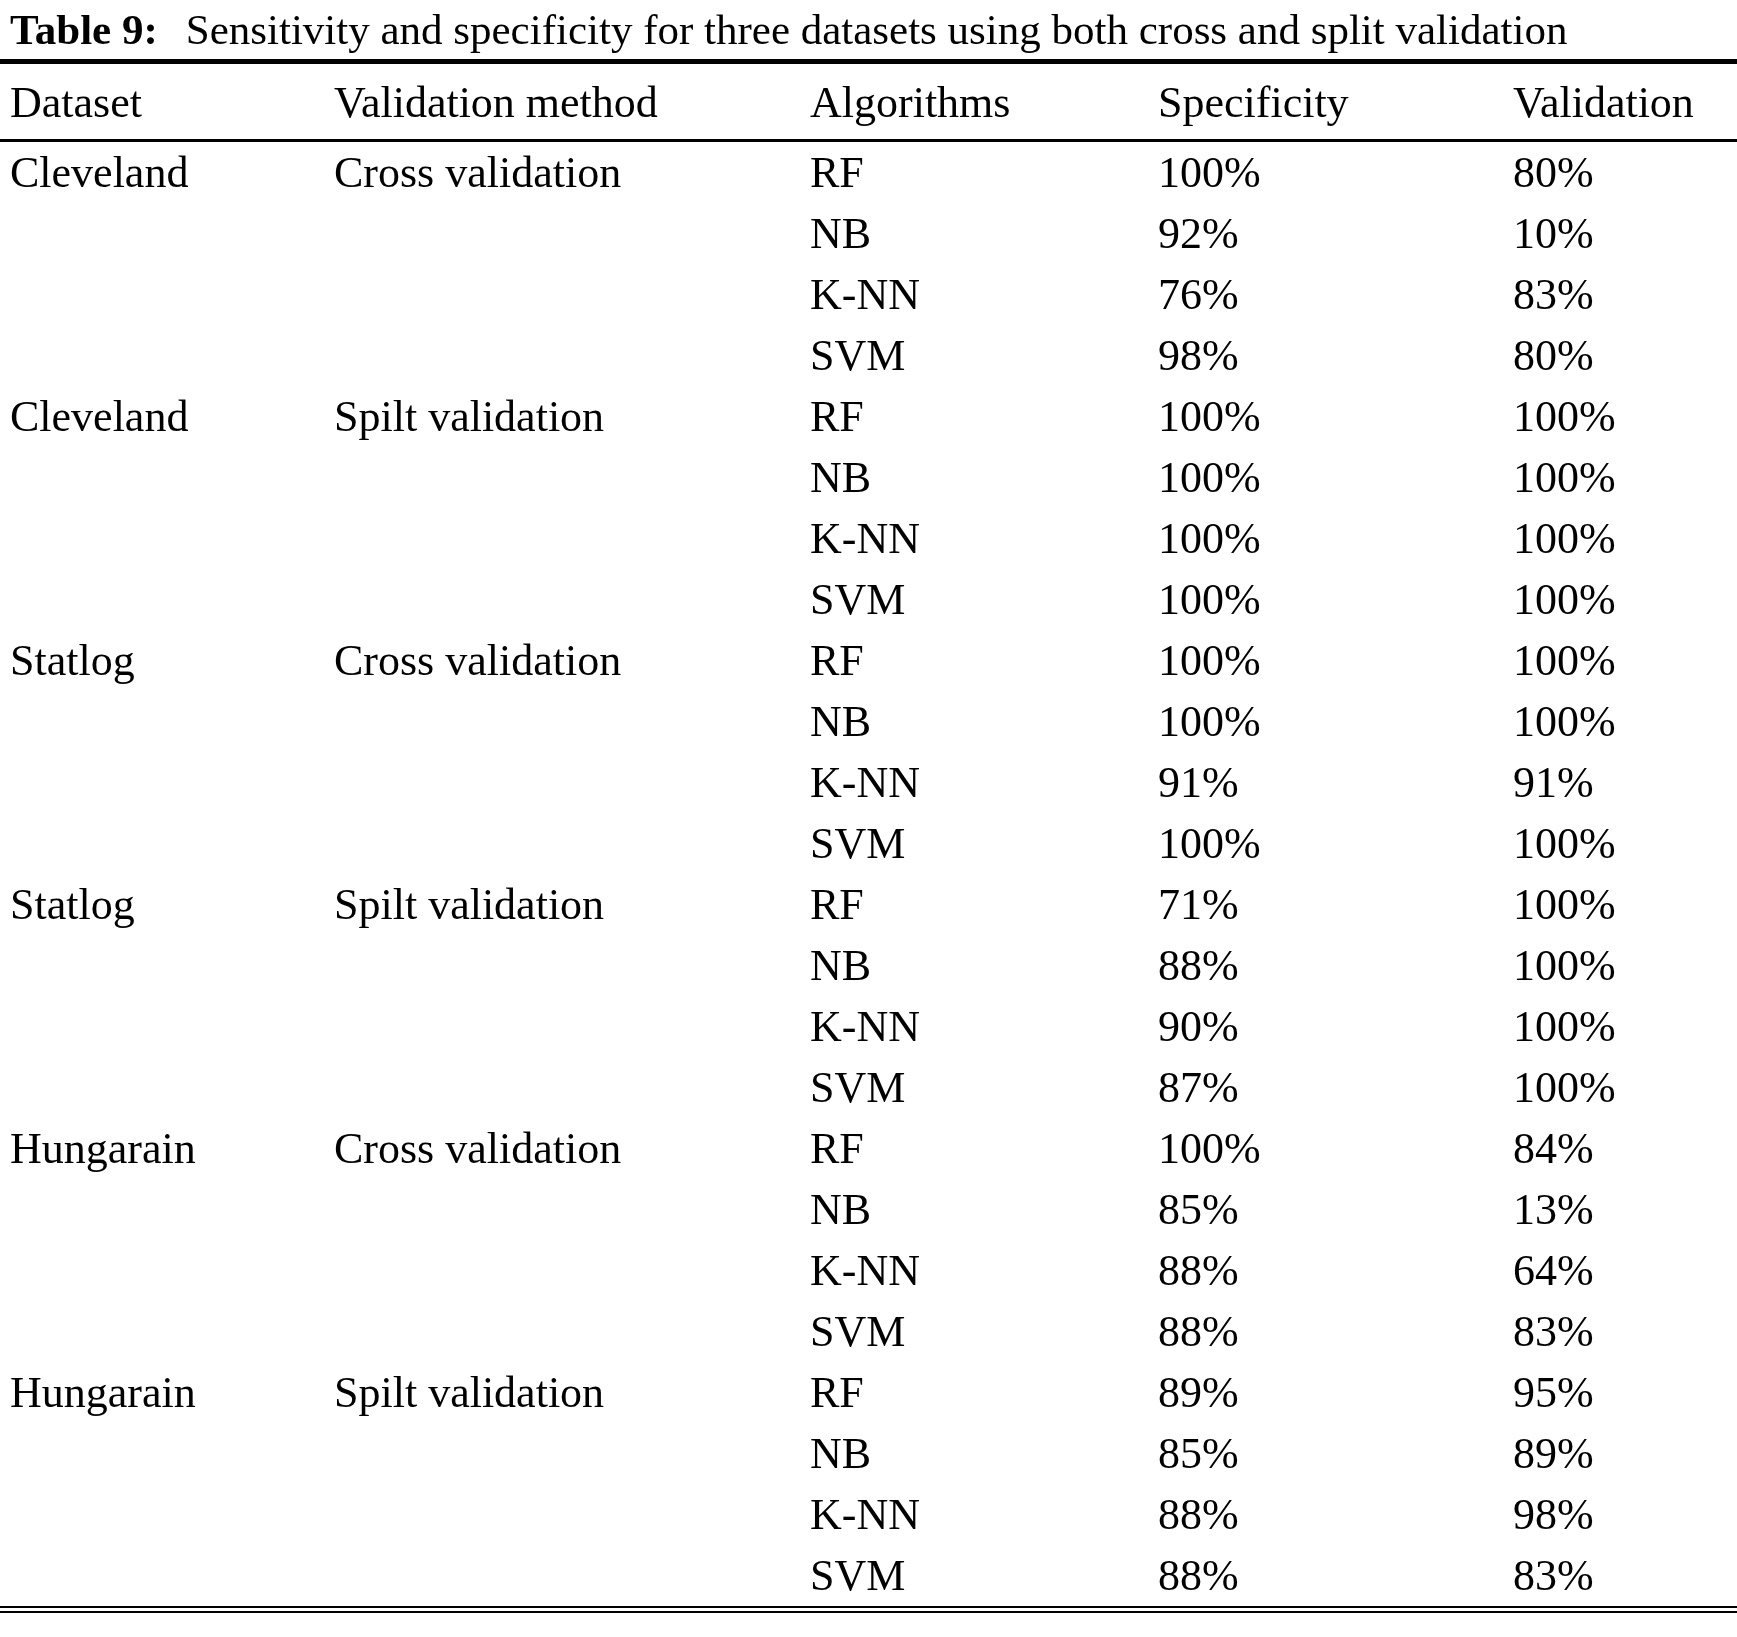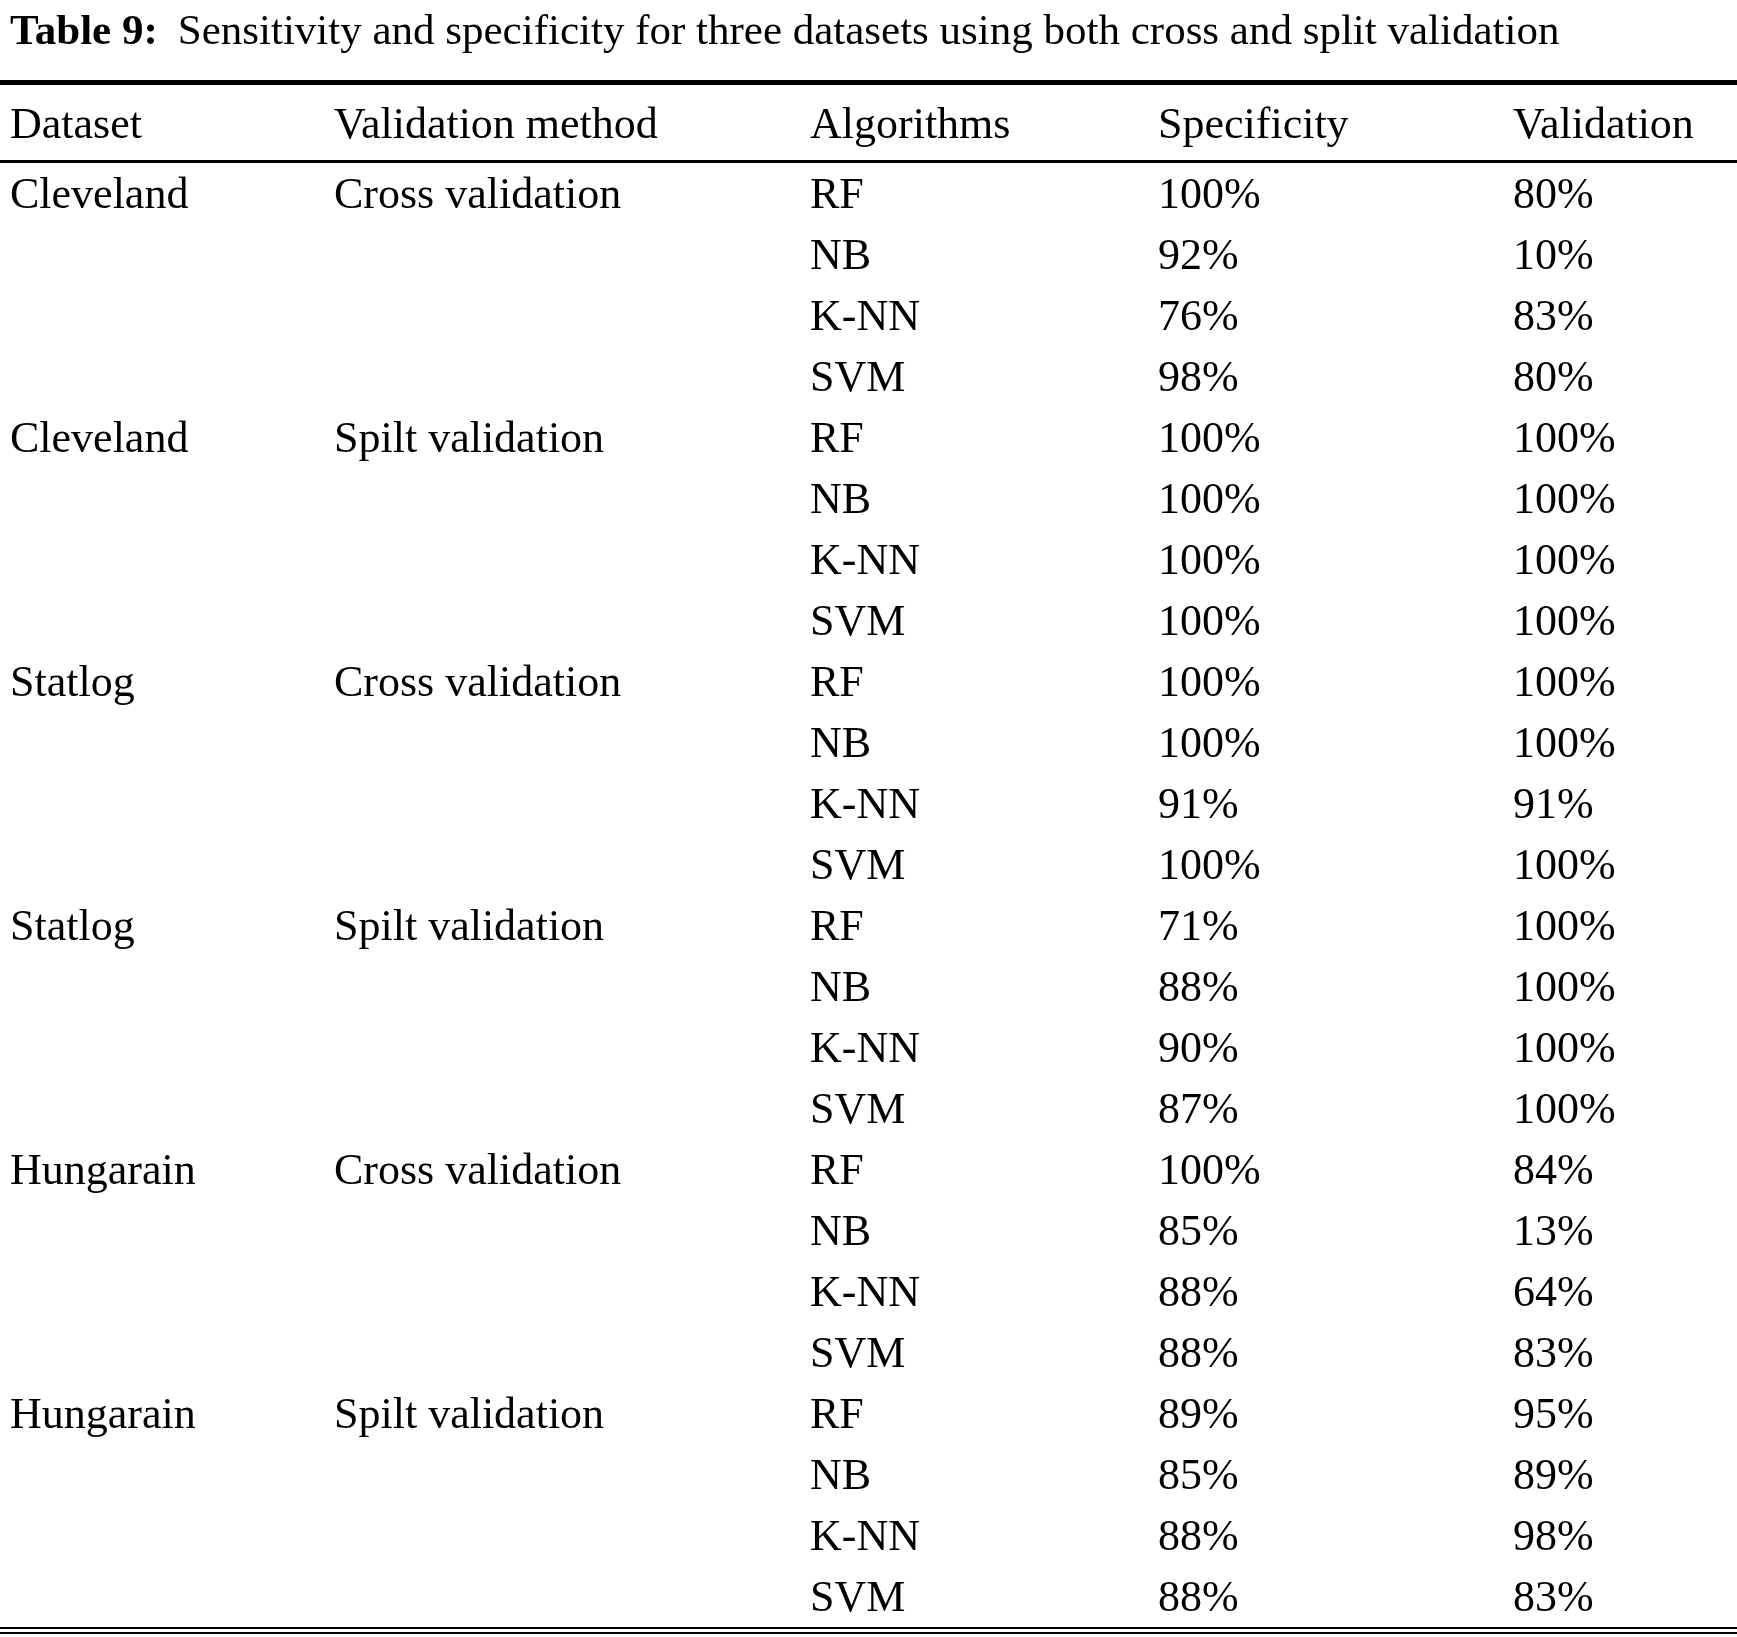--- a/index.html
+++ b/index.html
@@ -17,28 +17,28 @@
     overflow: hidden;
   }
   .caption {
     padding: 4px 0 0 10px;
     font-size: 43px;
     line-height: 52px;
     white-space: nowrap;
   }
   .caption .caption-label {
     font-weight: bold;
-    margin-right: 20px;
+    margin-right: 28px;
     text-align: center;
   }
   table.data-table {
     border-collapse: collapse;
     table-layout: fixed;
     width: 1737px;
-    margin-top: 24px;
+    margin-top: 3px;
     border-top: 5px solid #000;
     border-bottom: 7px double #000;
   }
   col.c1 { width: 324px; }
   col.c2 { width: 476px; }
   col.c3 { width: 348px; }
   col.c4 { width: 355px; }
   col.c5 { width: 234px; }
   thead th {
     font-weight: normal;

